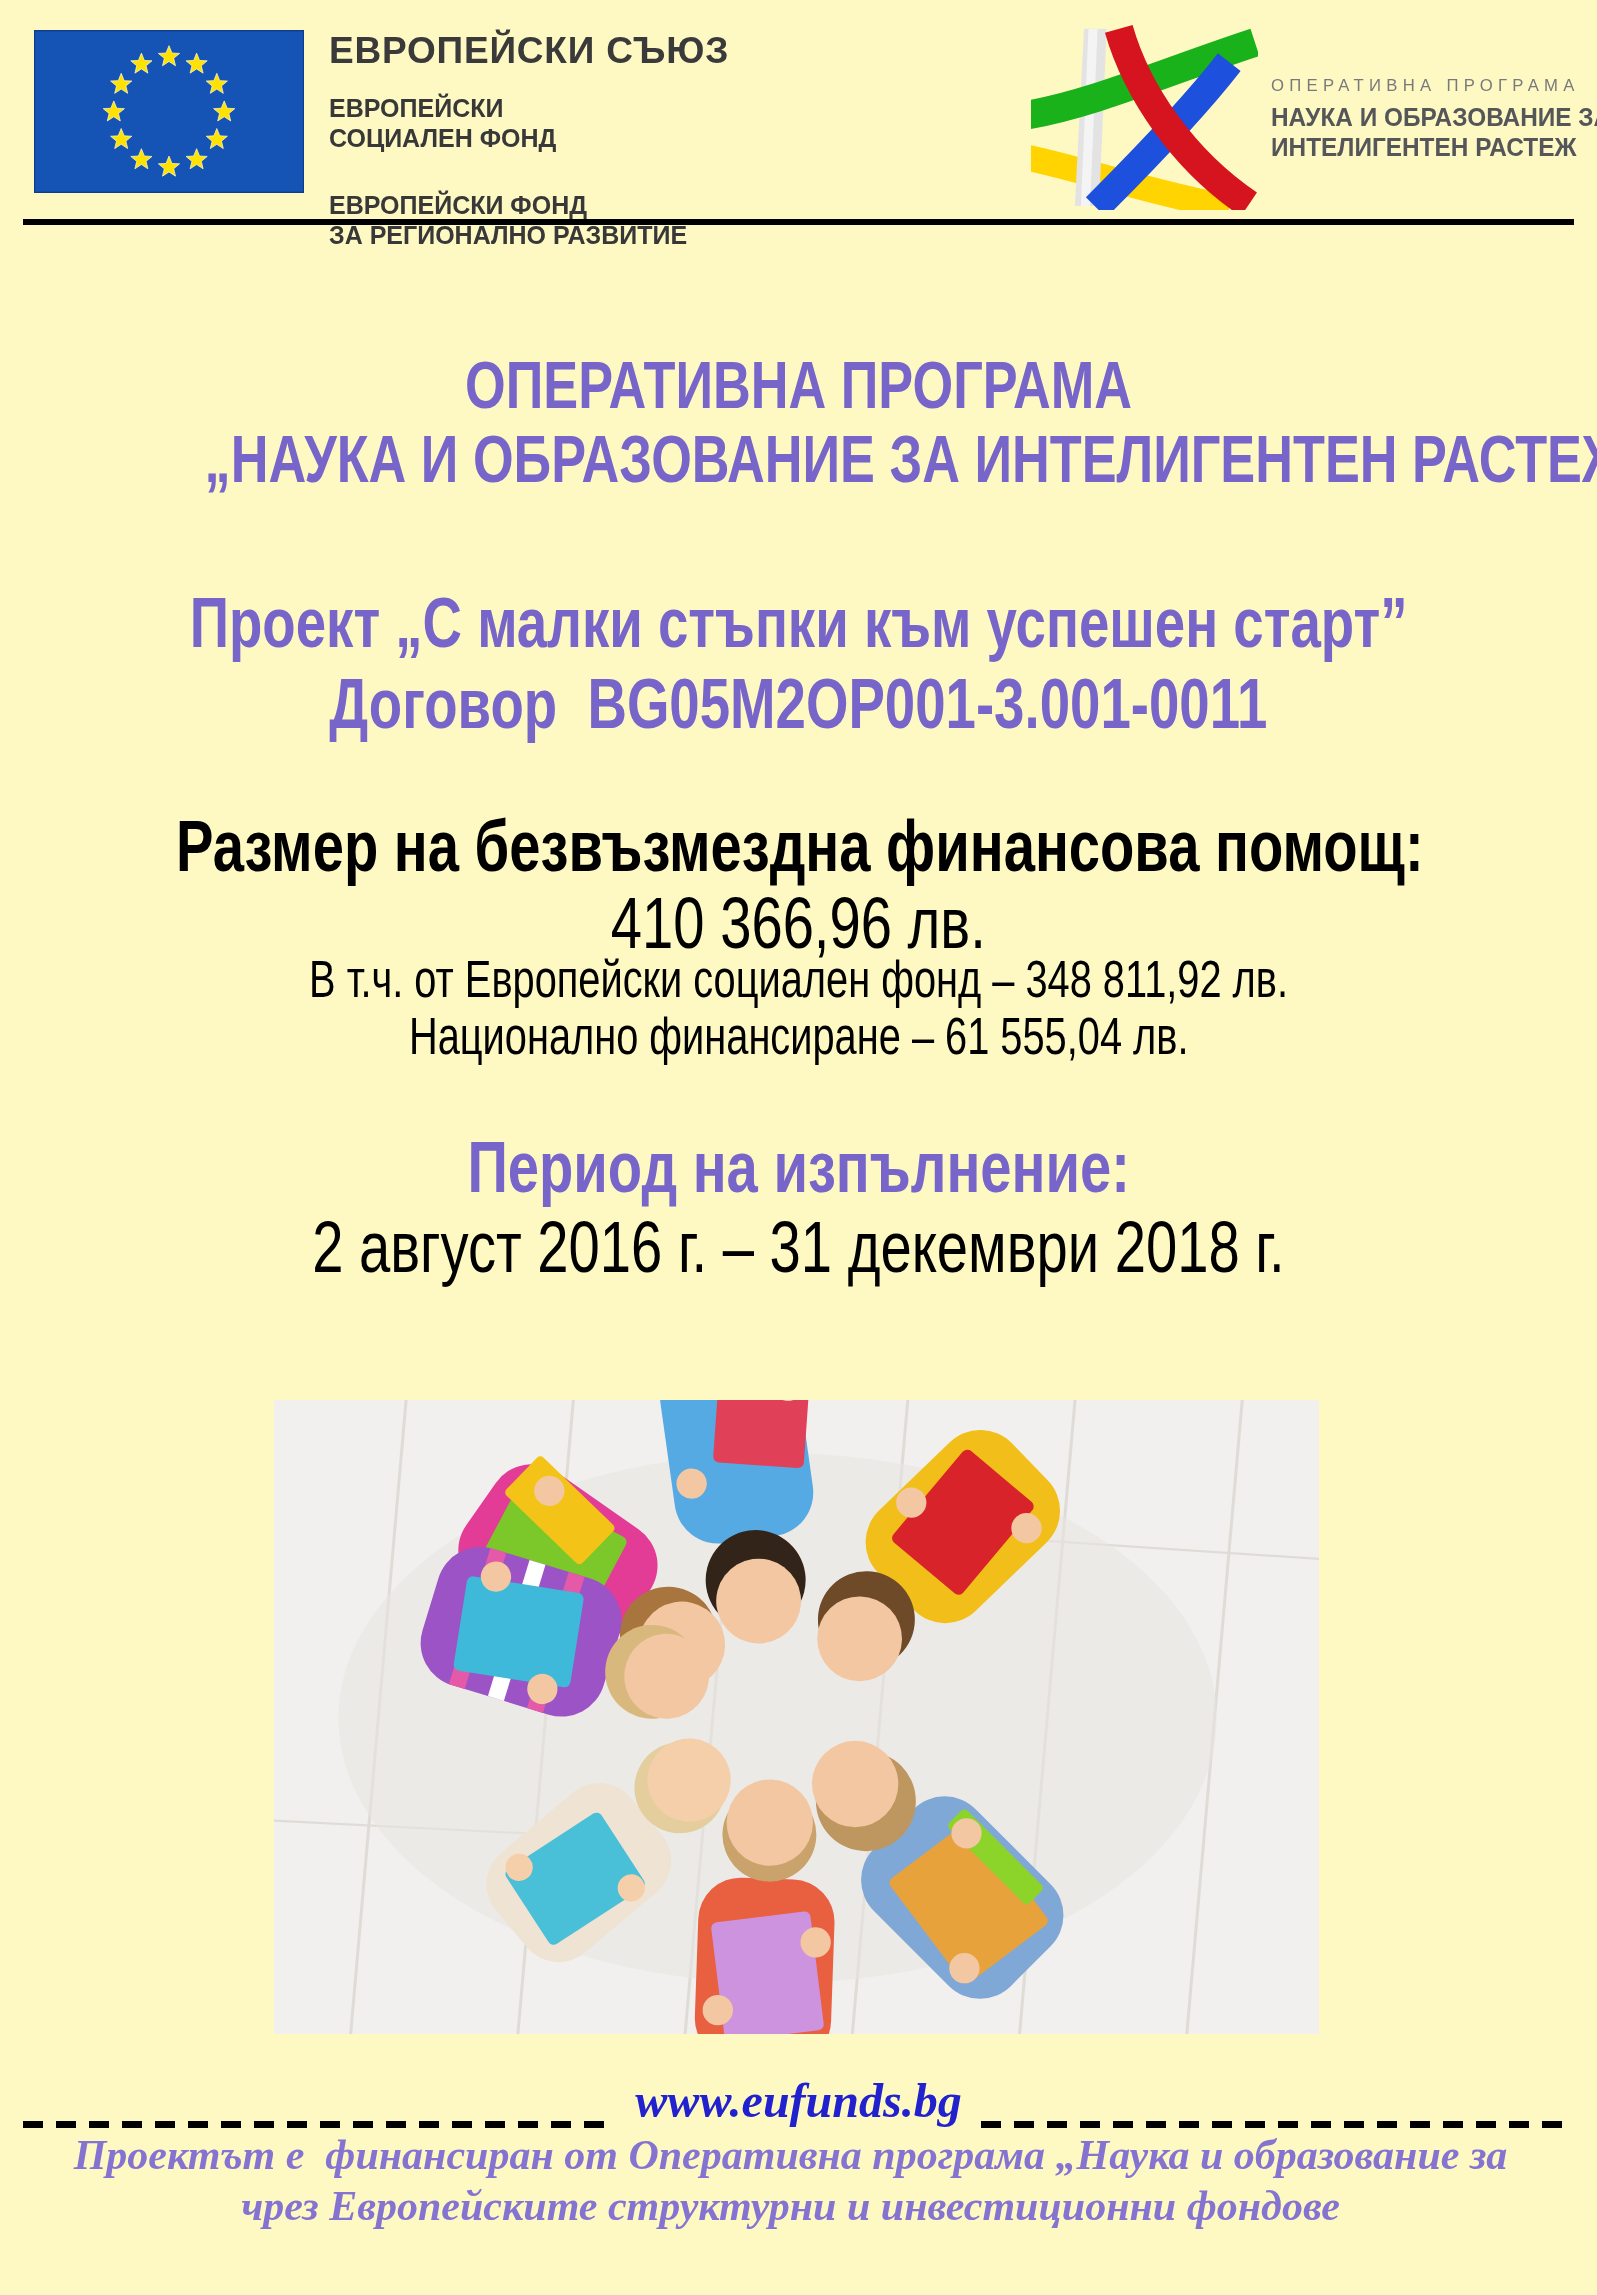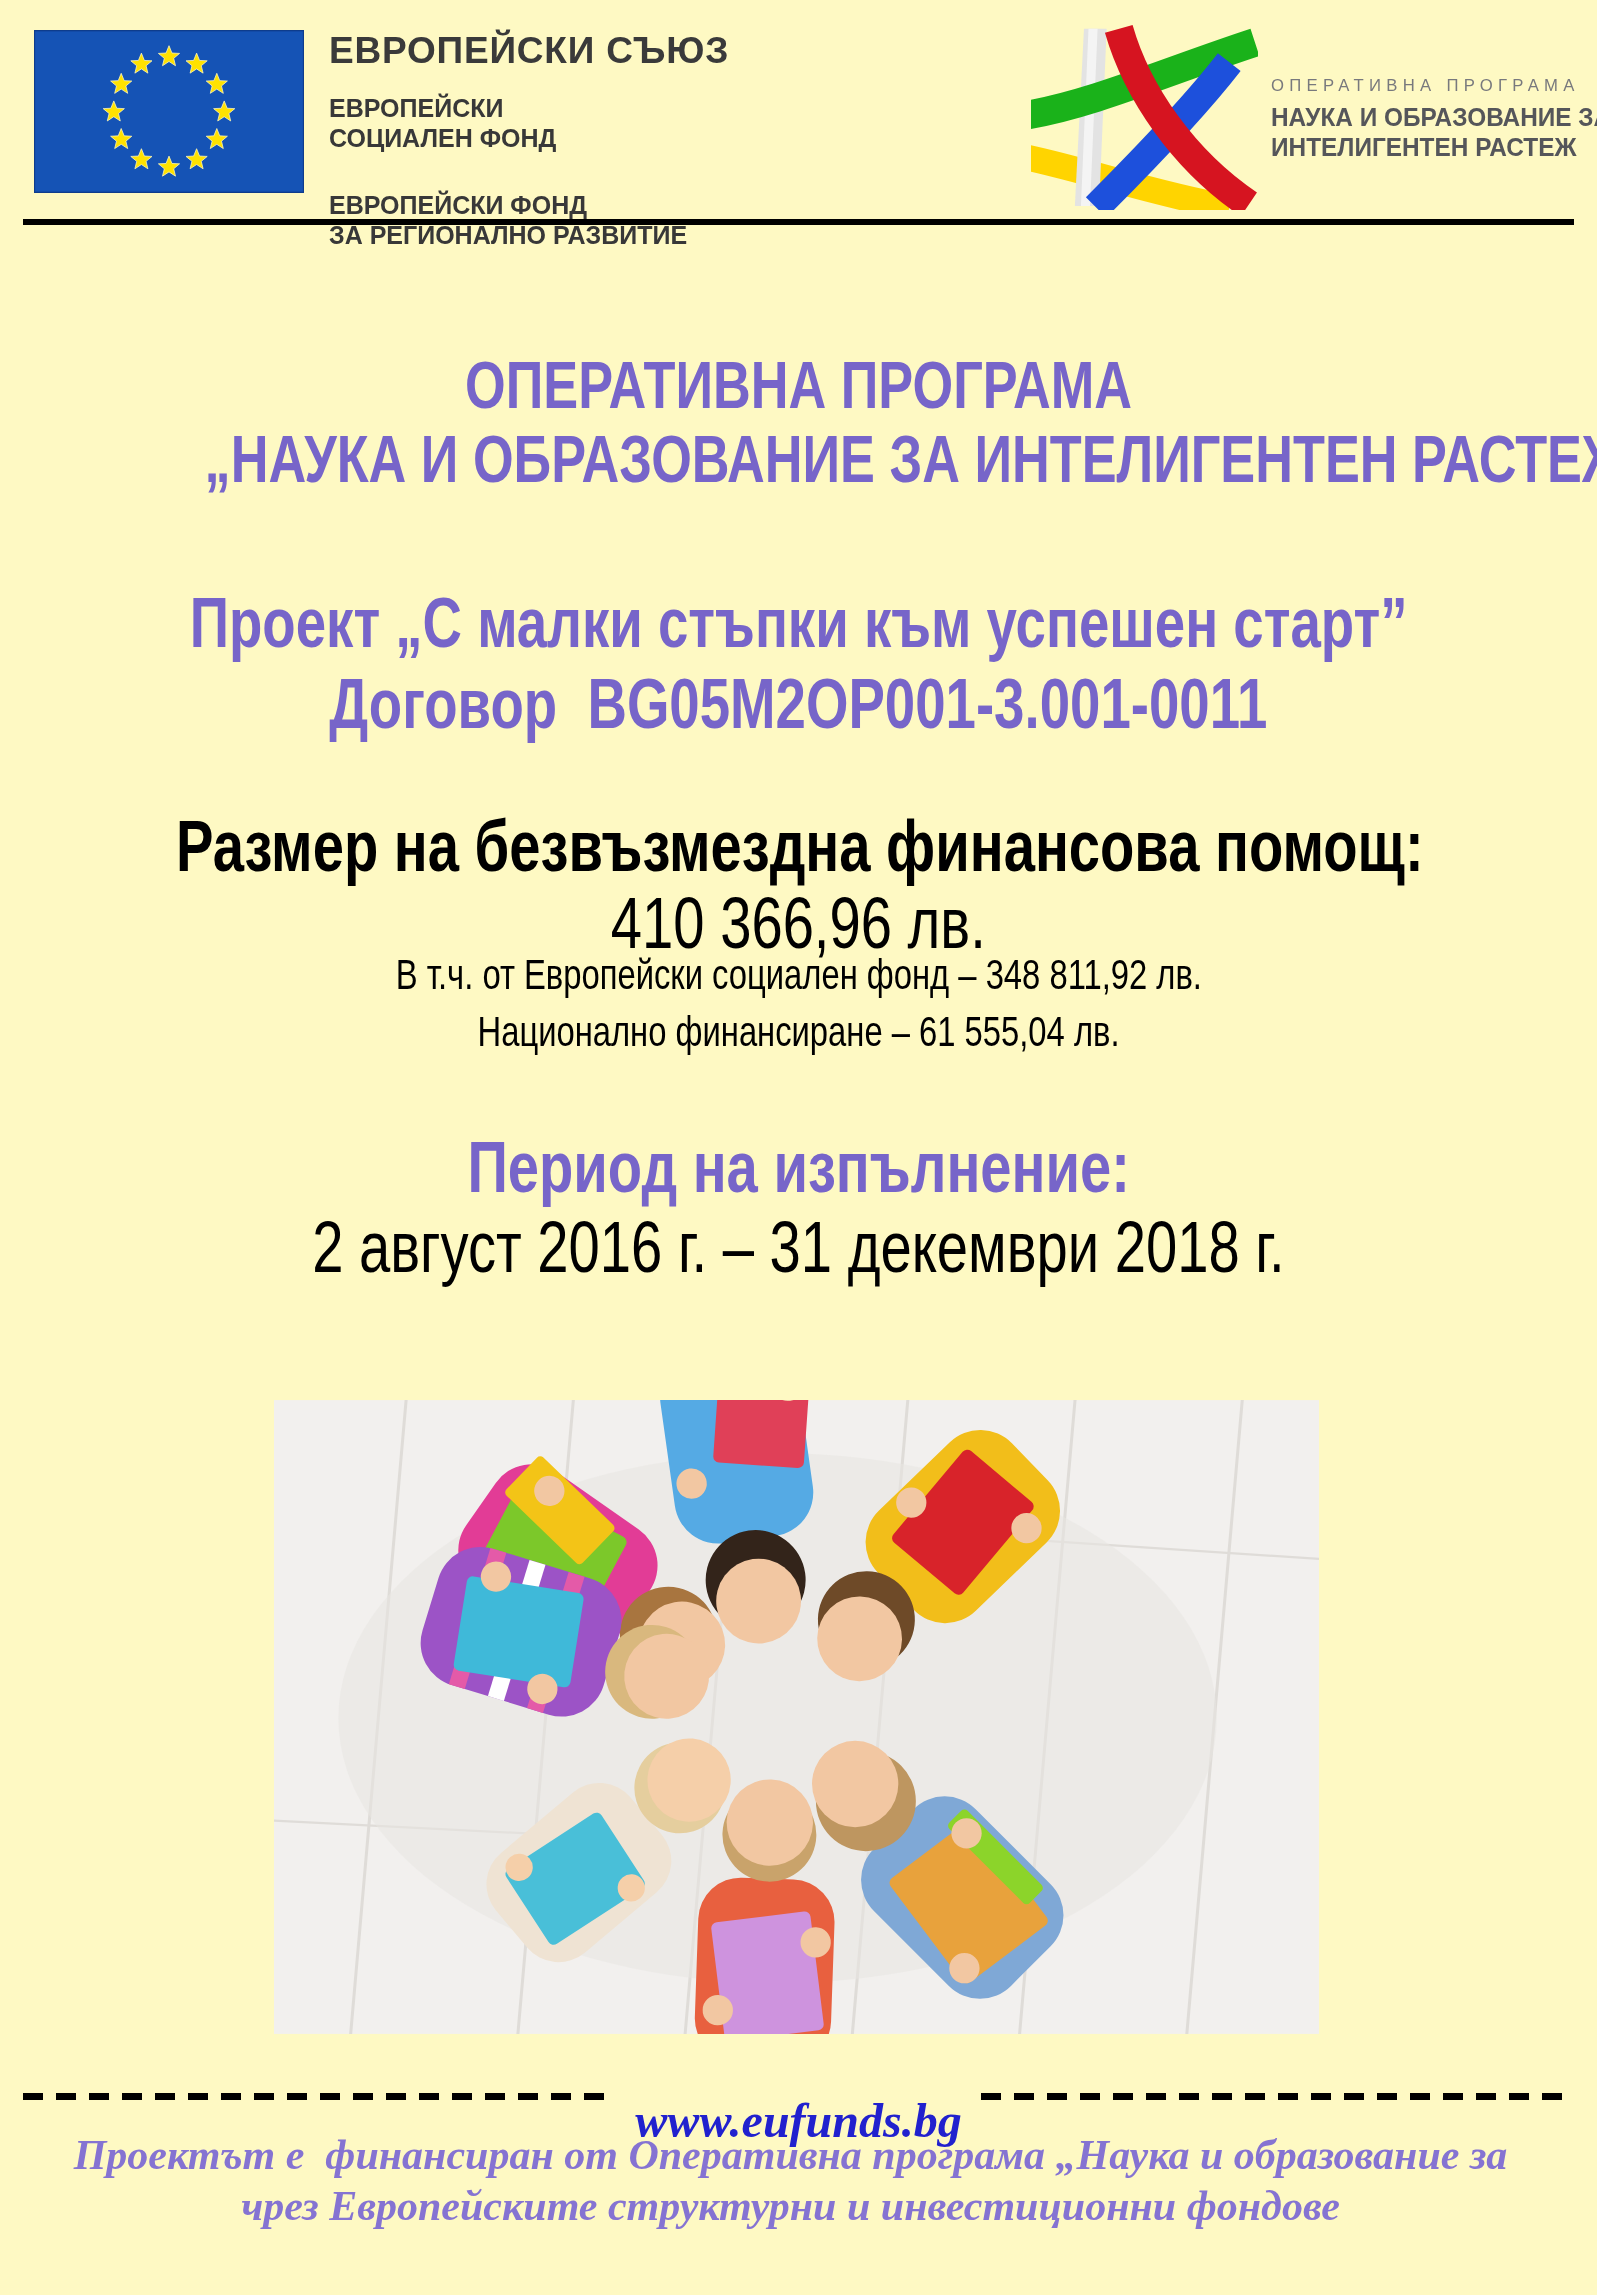--- a/index.html
+++ b/index.html
@@ -26,28 +26,28 @@
   .op-text{position:absolute;left:1271px;top:76px;}
   .op-kicker{font-size:16.7px;letter-spacing:5.3px;color:#78797d;white-space:nowrap;}
   .op-title{font-size:26.5px;font-weight:bold;line-height:30px;color:#55565a;margin-top:6px;}
 
   .header-divider{position:absolute;left:23px;right:23px;top:219px;height:6px;background:#000;}
 
   
   .line{position:absolute;left:0;right:0;text-align:center;line-height:1.04;}
   .purple{color:#7765c9;}
   .b{font-weight:bold;}
-  .fs88{font-size:67px;} .fs93{font-size:70px;} .fs95{font-size:72px;} .fs67{font-size:42px;}
+  .fs88{font-size:67px;} .fs93{font-size:70px;} .fs95{font-size:72px;} .fs67{font-size:51px;}
 
   
   .photo{position:absolute;left:274px;top:1400px;width:1045px;height:634px;}
 
   
   .site-row{position:absolute;left:23px;right:23px;top:2073px;height:55px;
-    display:flex;align-items:flex-start;margin-top:20px;}
+    display:flex;align-items:flex-end;}
   .dash{flex:1;height:6.8px;
     background:repeating-linear-gradient(90deg,#000 0 20.4px,transparent 20.4px 33px);}
   .site{flex:0 0 auto;padding:0 19.7px;
     font-family:"Liberation Serif",serif;font-style:italic;font-weight:bold;
     font-size:48px;color:#2121ce;}
   .note{position:absolute;left:0;right:16px;top:2130px;text-align:center;
     font-family:"Liberation Serif",serif;font-style:italic;font-weight:bold;
     font-size:42px;line-height:51px;color:#8573d2;}
 </style>
 </head>

